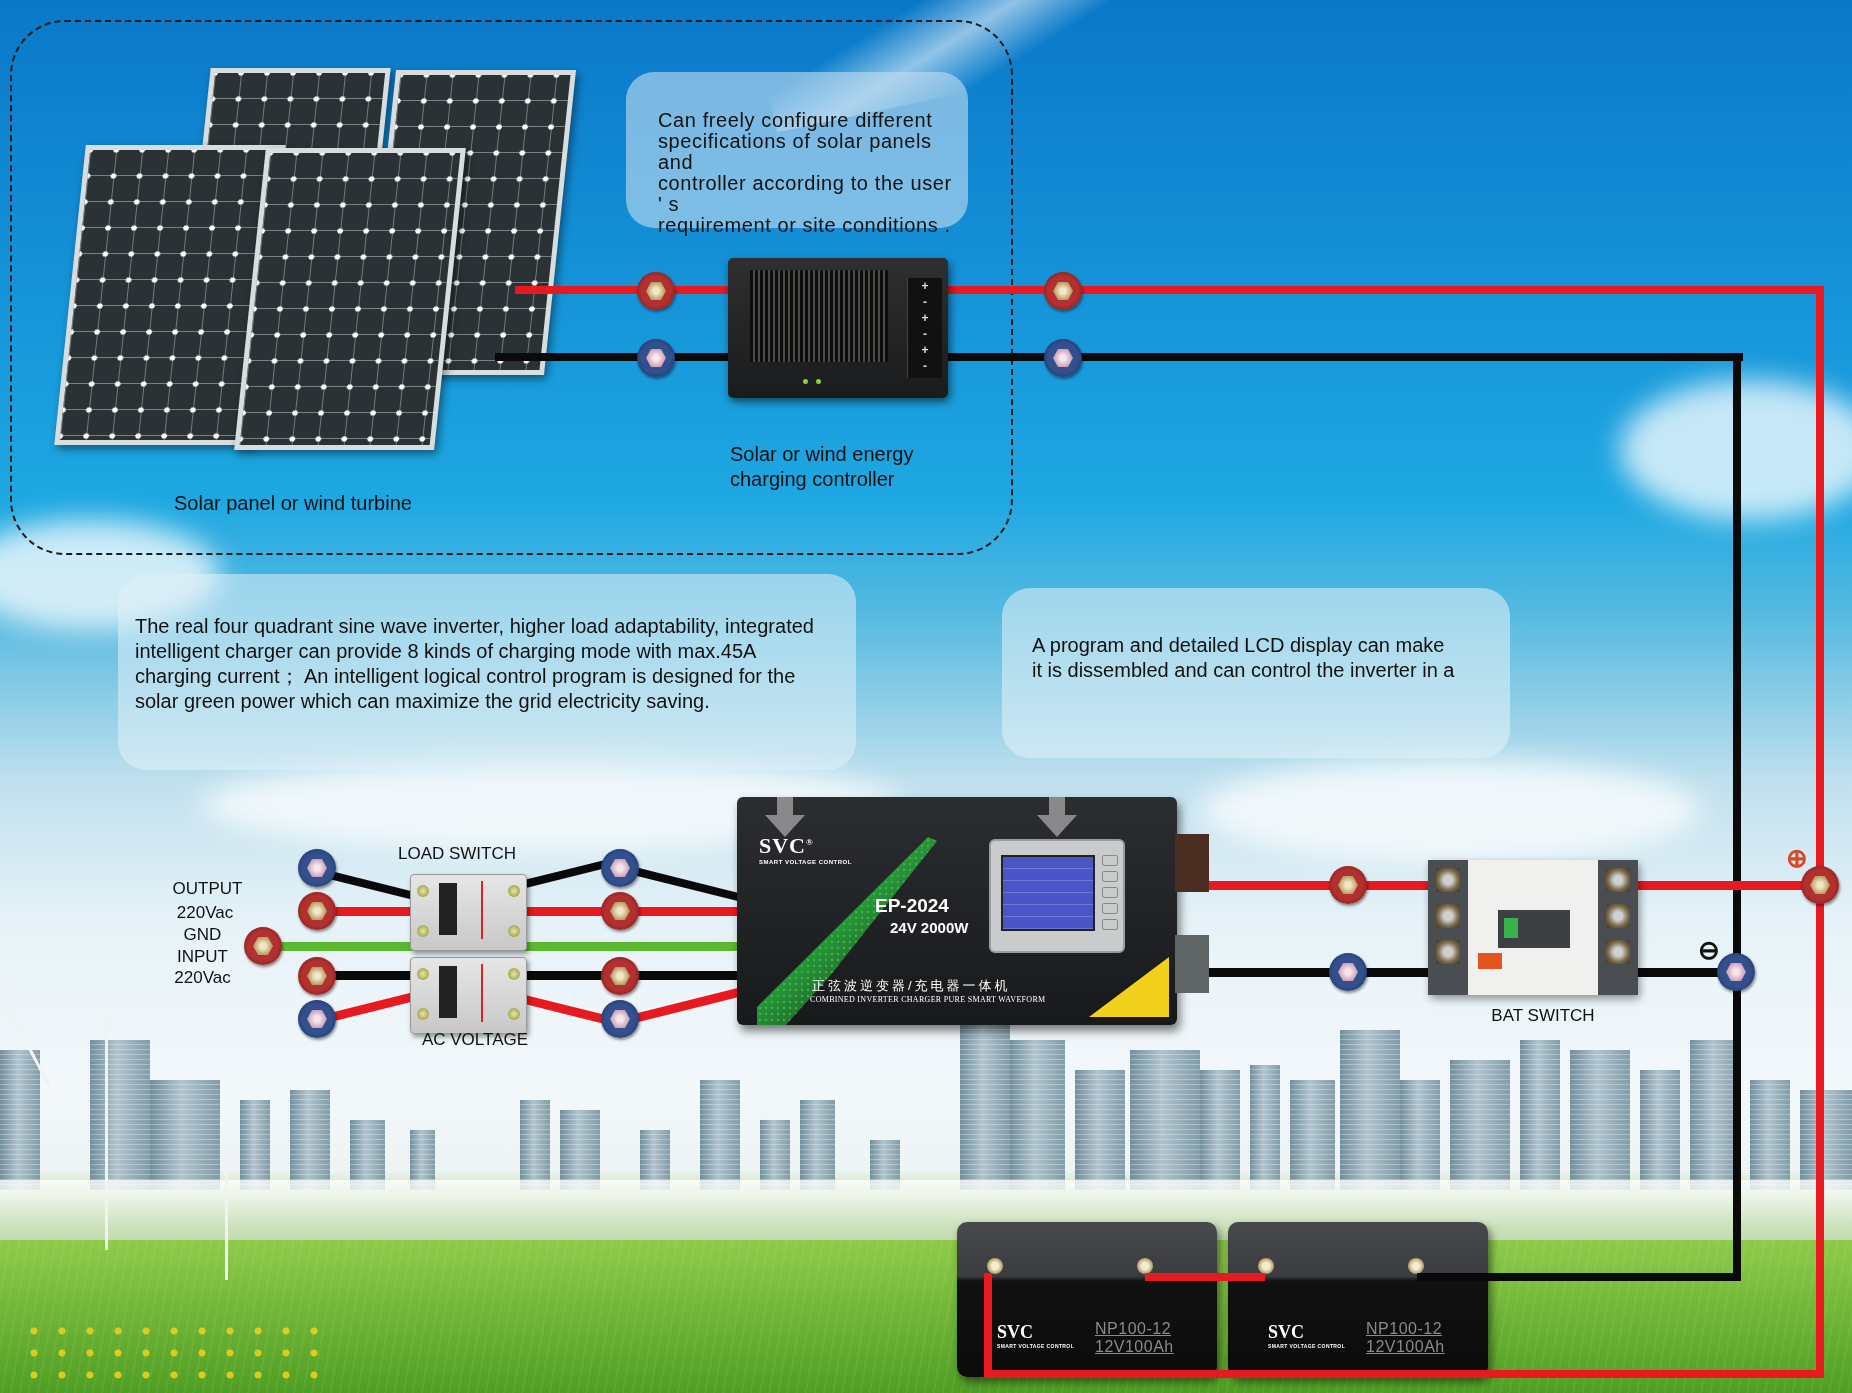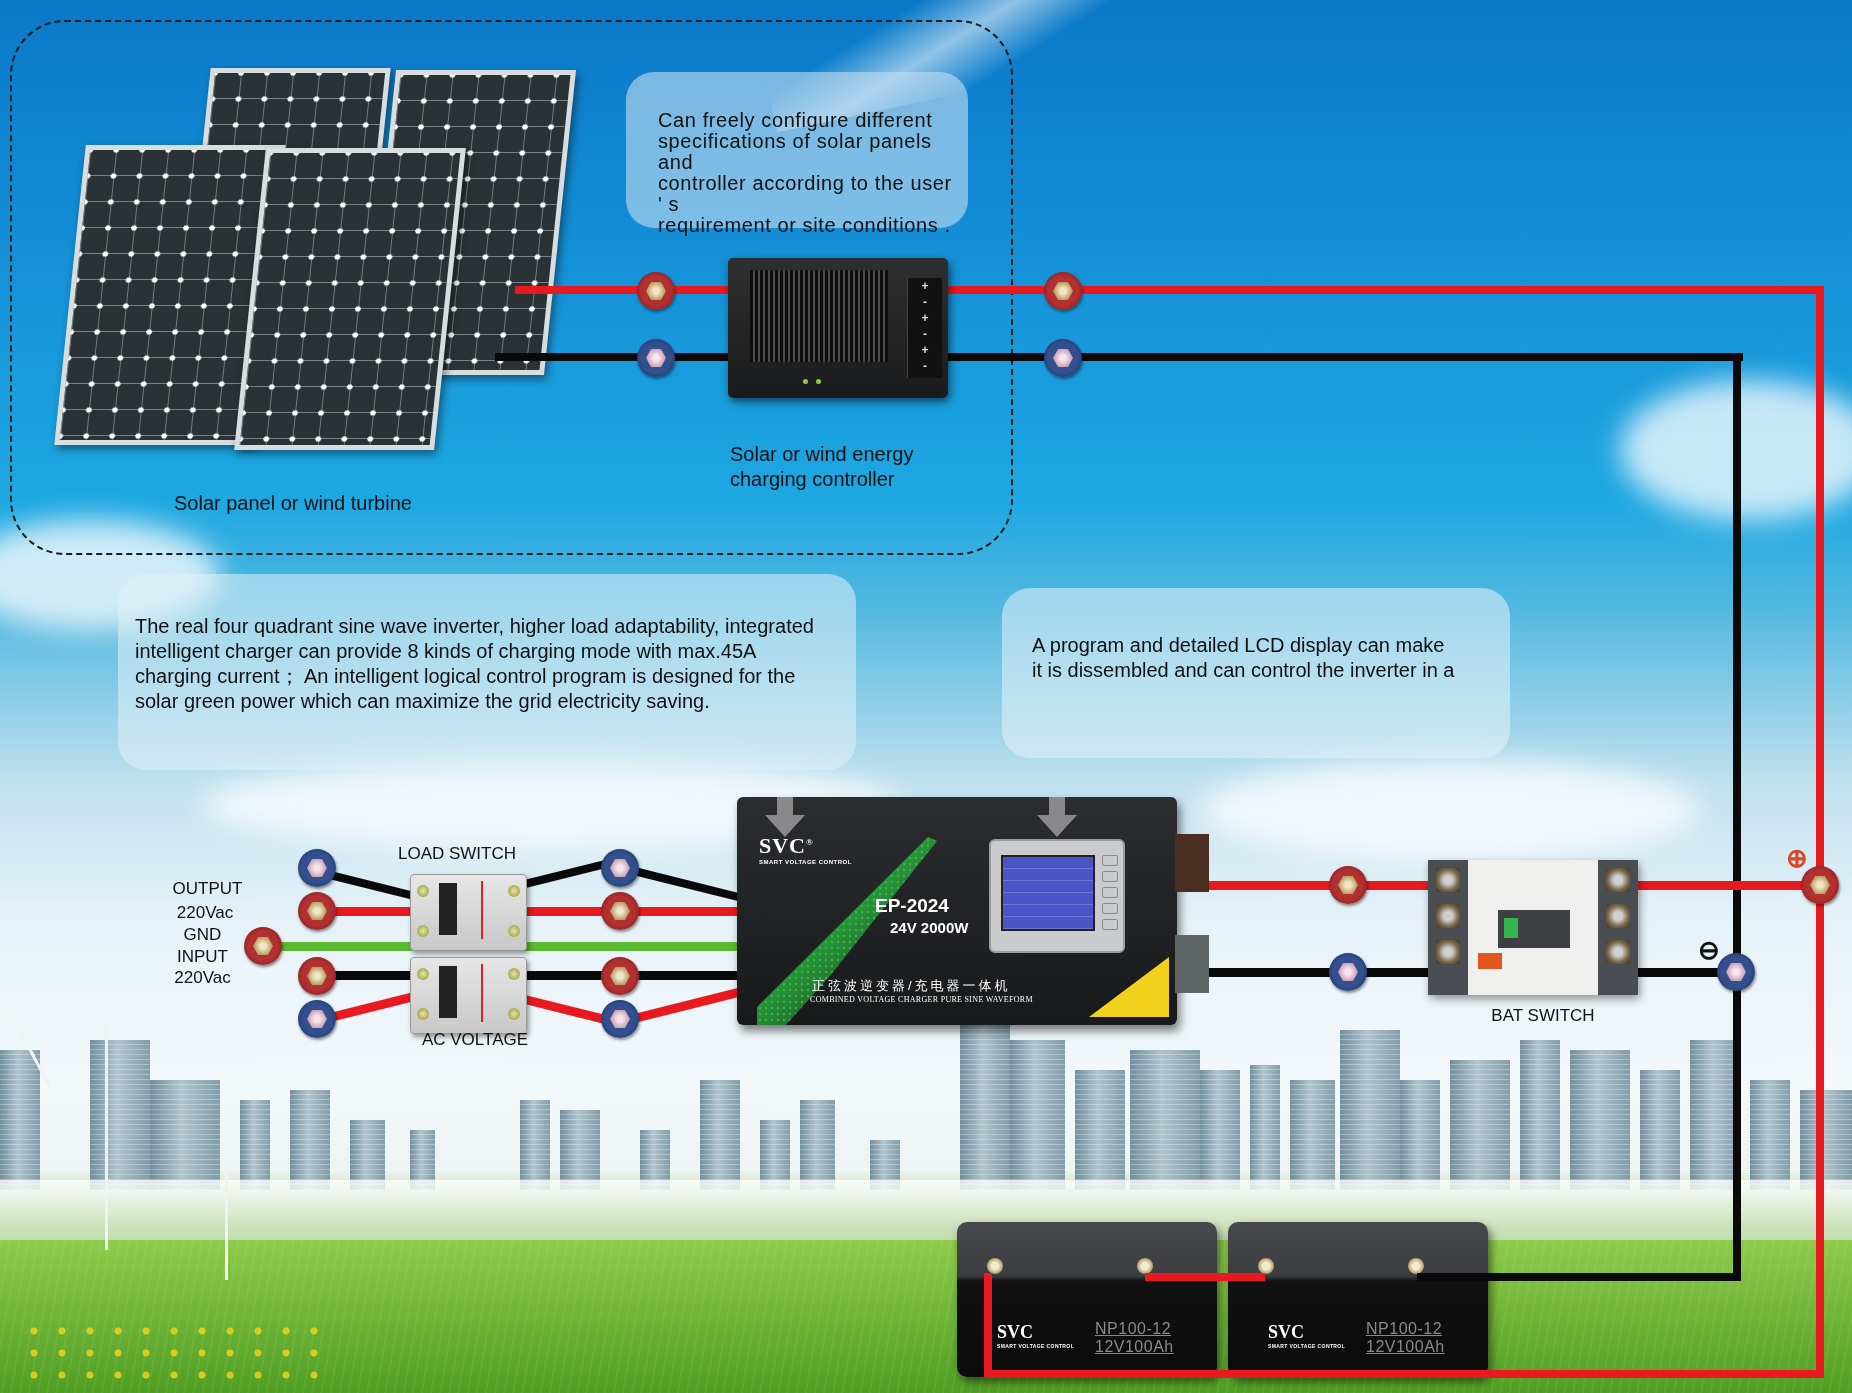--- a/index.html
+++ b/index.html
@@ -308,21 +308,21 @@
       <div class="btns">
           <i></i>
           <i></i>
           <i></i>
           <i></i>
           <i></i>
         </div>
     </div>
     <div class="arrow" style="left:300px;top:0;"></div>
     <div class="cn">正弦波逆变器/充电器一体机</div>
-    <div class="en">COMBINED VOLTAGE CHARGER PURE SINE WAVEFORM</div>
+    <div class="en">COMBINED INVERTER CHARGER PURE SMART WAVEFORM</div>
     <div class="warn"></div>
   </div>
   <div class="port dc1"></div>
   <div class="port dc2"></div>
 
   <div class="wire w-red" style="left:1209px;top:881px;width:610px;height:9px;"></div>
   <div class="wire w-blk" style="left:1209px;top:968px;width:530px;height:9px;"></div>
   <div class="term red" style="left:1329px;top:866px;">
       <div class="nut"></div>
     </div>

